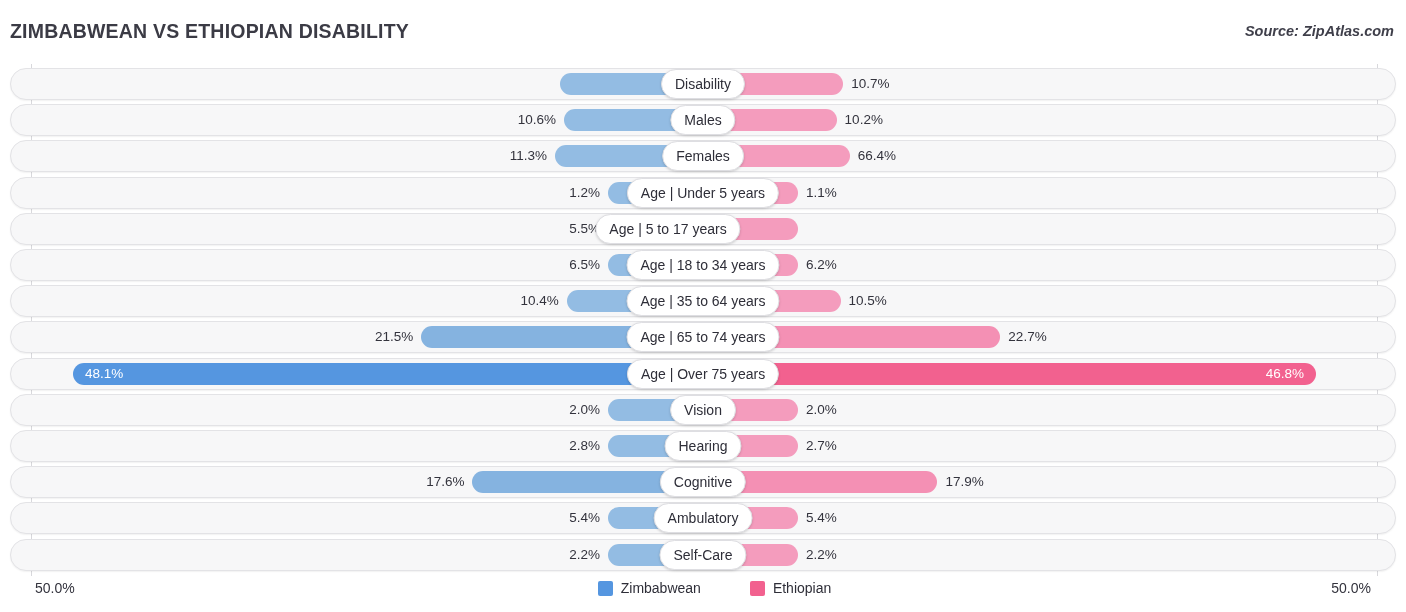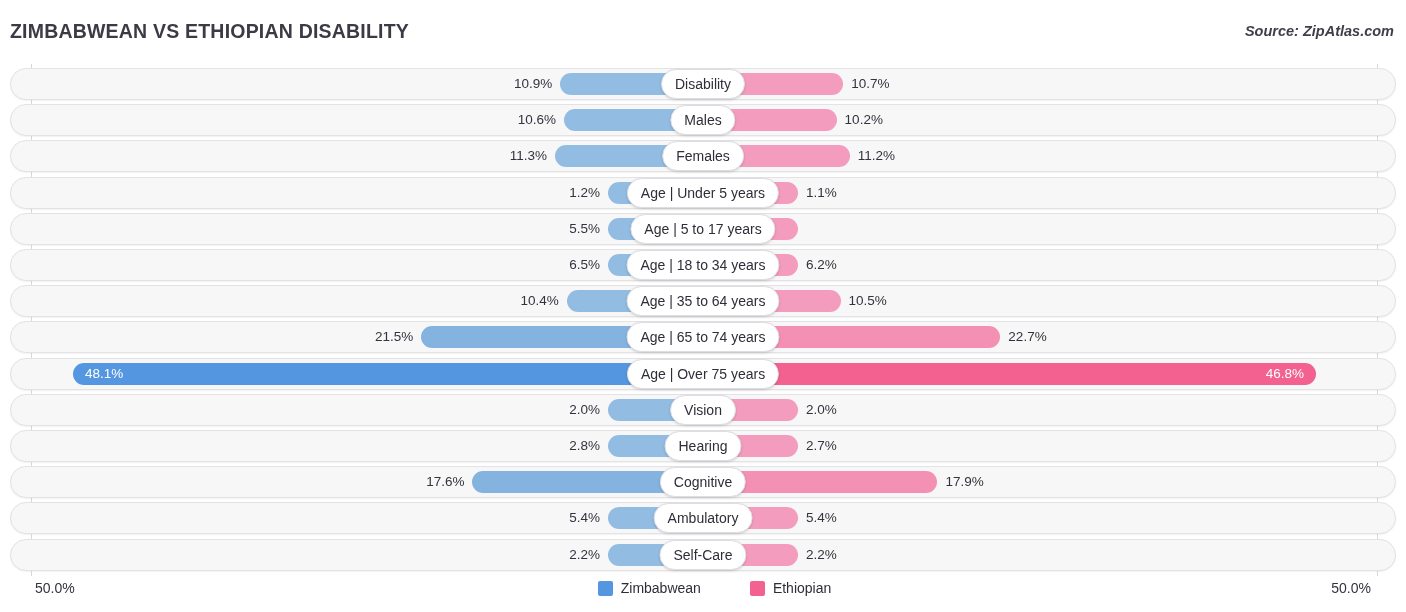--- a/index.html
+++ b/index.html
@@ -179,62 +179,61 @@
   <div id="plot">
     <div class="gridline" id="grid-left"></div>
     <div class="gridline" id="grid-right"></div>
     <div id="rows-host">
         <div class="row tier-normal" style="top: 4px;">
           <div class="track"></div>
           <div class="bars">
             <div class="bar bar-left" style="left: 550.21px; width: 142.79px;"></div>
             <div class="bar bar-right" style="left: 693px; width: 140.17px;"></div>
           </div>
-          <div class="val val-left" style="left: 422.21px; width: 120px;">10.9%</div>
           <div class="val val-right" style="left: 841.17px; width: 120px;">10.7%</div>
           <div class="label-pill" style="left: 693px;">Disability</div>
         </div>
         <div class="row tier-normal" style="top: 40.2px;">
           <div class="track"></div>
           <div class="bars">
             <div class="bar bar-left" style="left: 554.14px; width: 138.86px;"></div>
             <div class="bar bar-right" style="left: 693px; width: 133.62px;"></div>
           </div>
           <div class="val val-left" style="left: 426.14px; width: 120px;">10.6%</div>
           <div class="val val-right" style="left: 834.62px; width: 120px;">10.2%</div>
           <div class="label-pill" style="left: 693px;">Males</div>
         </div>
         <div class="row tier-normal" style="top: 76.4px;">
           <div class="track"></div>
           <div class="bars">
             <div class="bar bar-left" style="left: 544.97px; width: 148.03px;"></div>
             <div class="bar bar-right" style="left: 693px; width: 146.72px;"></div>
           </div>
           <div class="val val-left" style="left: 416.97px; width: 120px;">11.3%</div>
-          <div class="val val-right" style="left: 847.72px; width: 120px;">11.2%</div>
+          <div class="val val-right" style="left: 847.72px; width: 120px;">66.4%</div>
           <div class="label-pill" style="left: 693px;">Females</div>
         </div>
         <div class="row tier-normal" style="top: 112.6px;">
           <div class="track"></div>
           <div class="bars">
             <div class="bar bar-left" style="left: 598px; width: 95px;"></div>
             <div class="bar bar-right" style="left: 693px; width: 95px;"></div>
           </div>
           <div class="val val-left" style="left: 470px; width: 120px;">1.2%</div>
           <div class="val val-right" style="left: 796px; width: 120px;">1.1%</div>
           <div class="label-pill" style="left: 693px;">Age | Under 5 years</div>
         </div>
         <div class="row tier-normal" style="top: 148.8px;">
           <div class="track"></div>
           <div class="bars">
             <div class="bar bar-left" style="left: 598px; width: 95px;"></div>
             <div class="bar bar-right" style="left: 693px; width: 95px;"></div>
           </div>
           <div class="val val-left" style="left: 470px; width: 120px;">5.5%</div>
-          <div class="label-pill" style="left: 693px;">Age | 5 to 17 years</div>
+          <div class="label-pill" style="left: 658px;">Age | 5 to 17 years</div>
         </div>
         <div class="row tier-normal" style="top: 185px;">
           <div class="track"></div>
           <div class="bars">
             <div class="bar bar-left" style="left: 598px; width: 95px;"></div>
             <div class="bar bar-right" style="left: 693px; width: 95px;"></div>
           </div>
           <div class="val val-left" style="left: 470px; width: 120px;">6.5%</div>
           <div class="val val-right" style="left: 796px; width: 120px;">6.2%</div>
           <div class="label-pill" style="left: 693px;">Age | 18 to 34 years</div>

